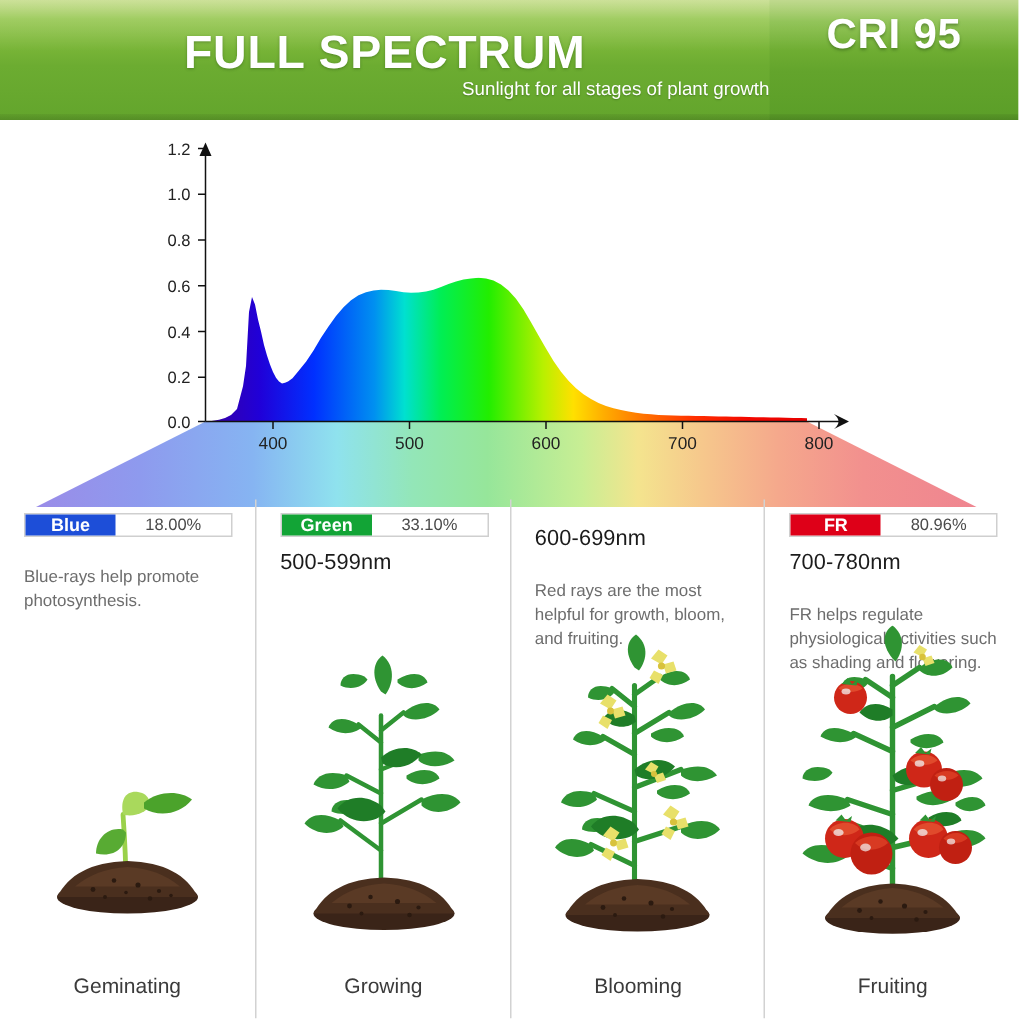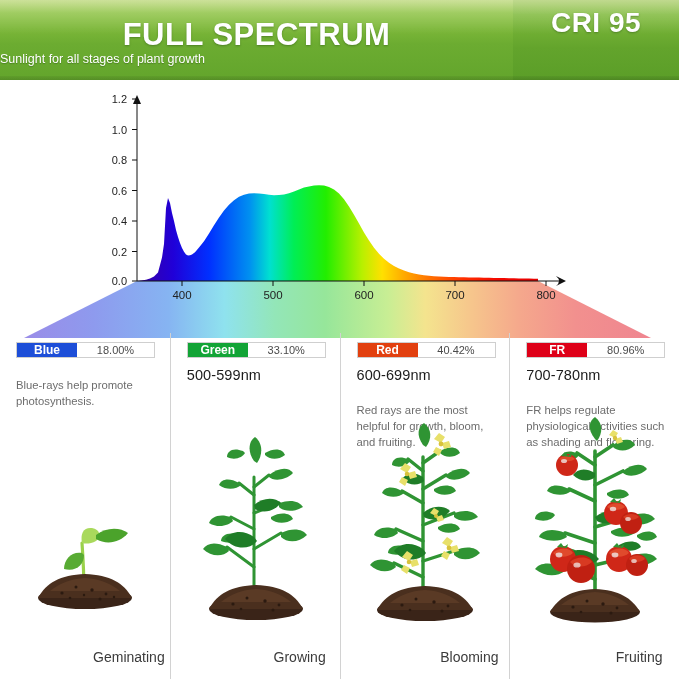--- a/index.html
+++ b/index.html
@@ -32,21 +32,21 @@
   #header-base{
     position:absolute;left:0;top:76px;width:679px;height:4px;
     background:linear-gradient(to bottom,rgba(0,0,0,.05),rgba(0,0,0,.14));
   }
   #title{
     position:absolute;left:0;top:17px;width:513px;text-align:center;
     color:#ffffff;font-size:31px;font-weight:bold;letter-spacing:.5px;
     text-shadow:0 1px 2px rgba(40,80,20,.45);
   }
   #subtitle{
-    position:absolute;left:0;top:52px;width:513px;text-align:left;
+    position:absolute;left:0;top:52px;width:513px;text-align:right;
     color:#ffffff;font-size:12.5px;
     text-shadow:0 1px 1px rgba(40,80,20,.45);
   }
   #cri{
     position:absolute;left:513px;top:7px;width:166px;text-align:center;
     color:#ffffff;font-size:28px;font-weight:bold;letter-spacing:.5px;
     text-shadow:0 1px 2px rgba(40,80,20,.45);
   }
   
   #chart{
@@ -83,21 +83,21 @@
     margin-top:19px;color:#6d6d6d;font-size:11.3px;line-height:16px;
     width:140px;
   }
   
   .plant{
     position:absolute;left:0;bottom:47px;width:169.75px;height:215px;
   }
   .plant svg{display:block;margin:0 auto;}
   .stage{
     position:absolute;left:0;bottom:14px;width:169.75px;text-align:center;
-    color:#3b3b3b;font-size:14px;margin-left:44px;
+    color:#3b3b3b;font-size:14px;
   }
 </style>
 </head>
 <body>
 
 <div id="header">
   <div id="header-left"></div>
   <div id="header-right"></div>
   <div id="header-sheen"></div>
   <div id="header-base"></div>
@@ -268,24 +268,20 @@
             <circle cx="98" cy="188" r="1.4"></circle>
           <circle cx="60" cy="192" r="1.3"></circle>
             <circle cx="92" cy="193" r="1.5"></circle>
         </g>
       </svg>
     </div>
     <div class="stage">Growing</div>
   </div>
 
   <div class="card">
-    <div class="badge">
-      <span class="badge-name" style="background:#e2400f">Red</span>
-      <span class="badge-pct">40.42%</span>
-    </div>
     <div class="range">600-699nm</div>
     <div class="desc">Red rays are the most helpful for growth, bloom, and fruiting.</div>
     <div class="plant">
       <svg width="150" height="215" viewBox="0 0 150 215">
         <g stroke="#2f9433" stroke-width="3.4" fill="none" stroke-linecap="round">
           <path d="M73,188 L73,40"></path>
           <path d="M73,160 L44,146"></path>
             <path d="M73,144 L104,134"></path>
           <path d="M73,124 L46,112"></path>
             <path d="M73,108 L104,96"></path>

